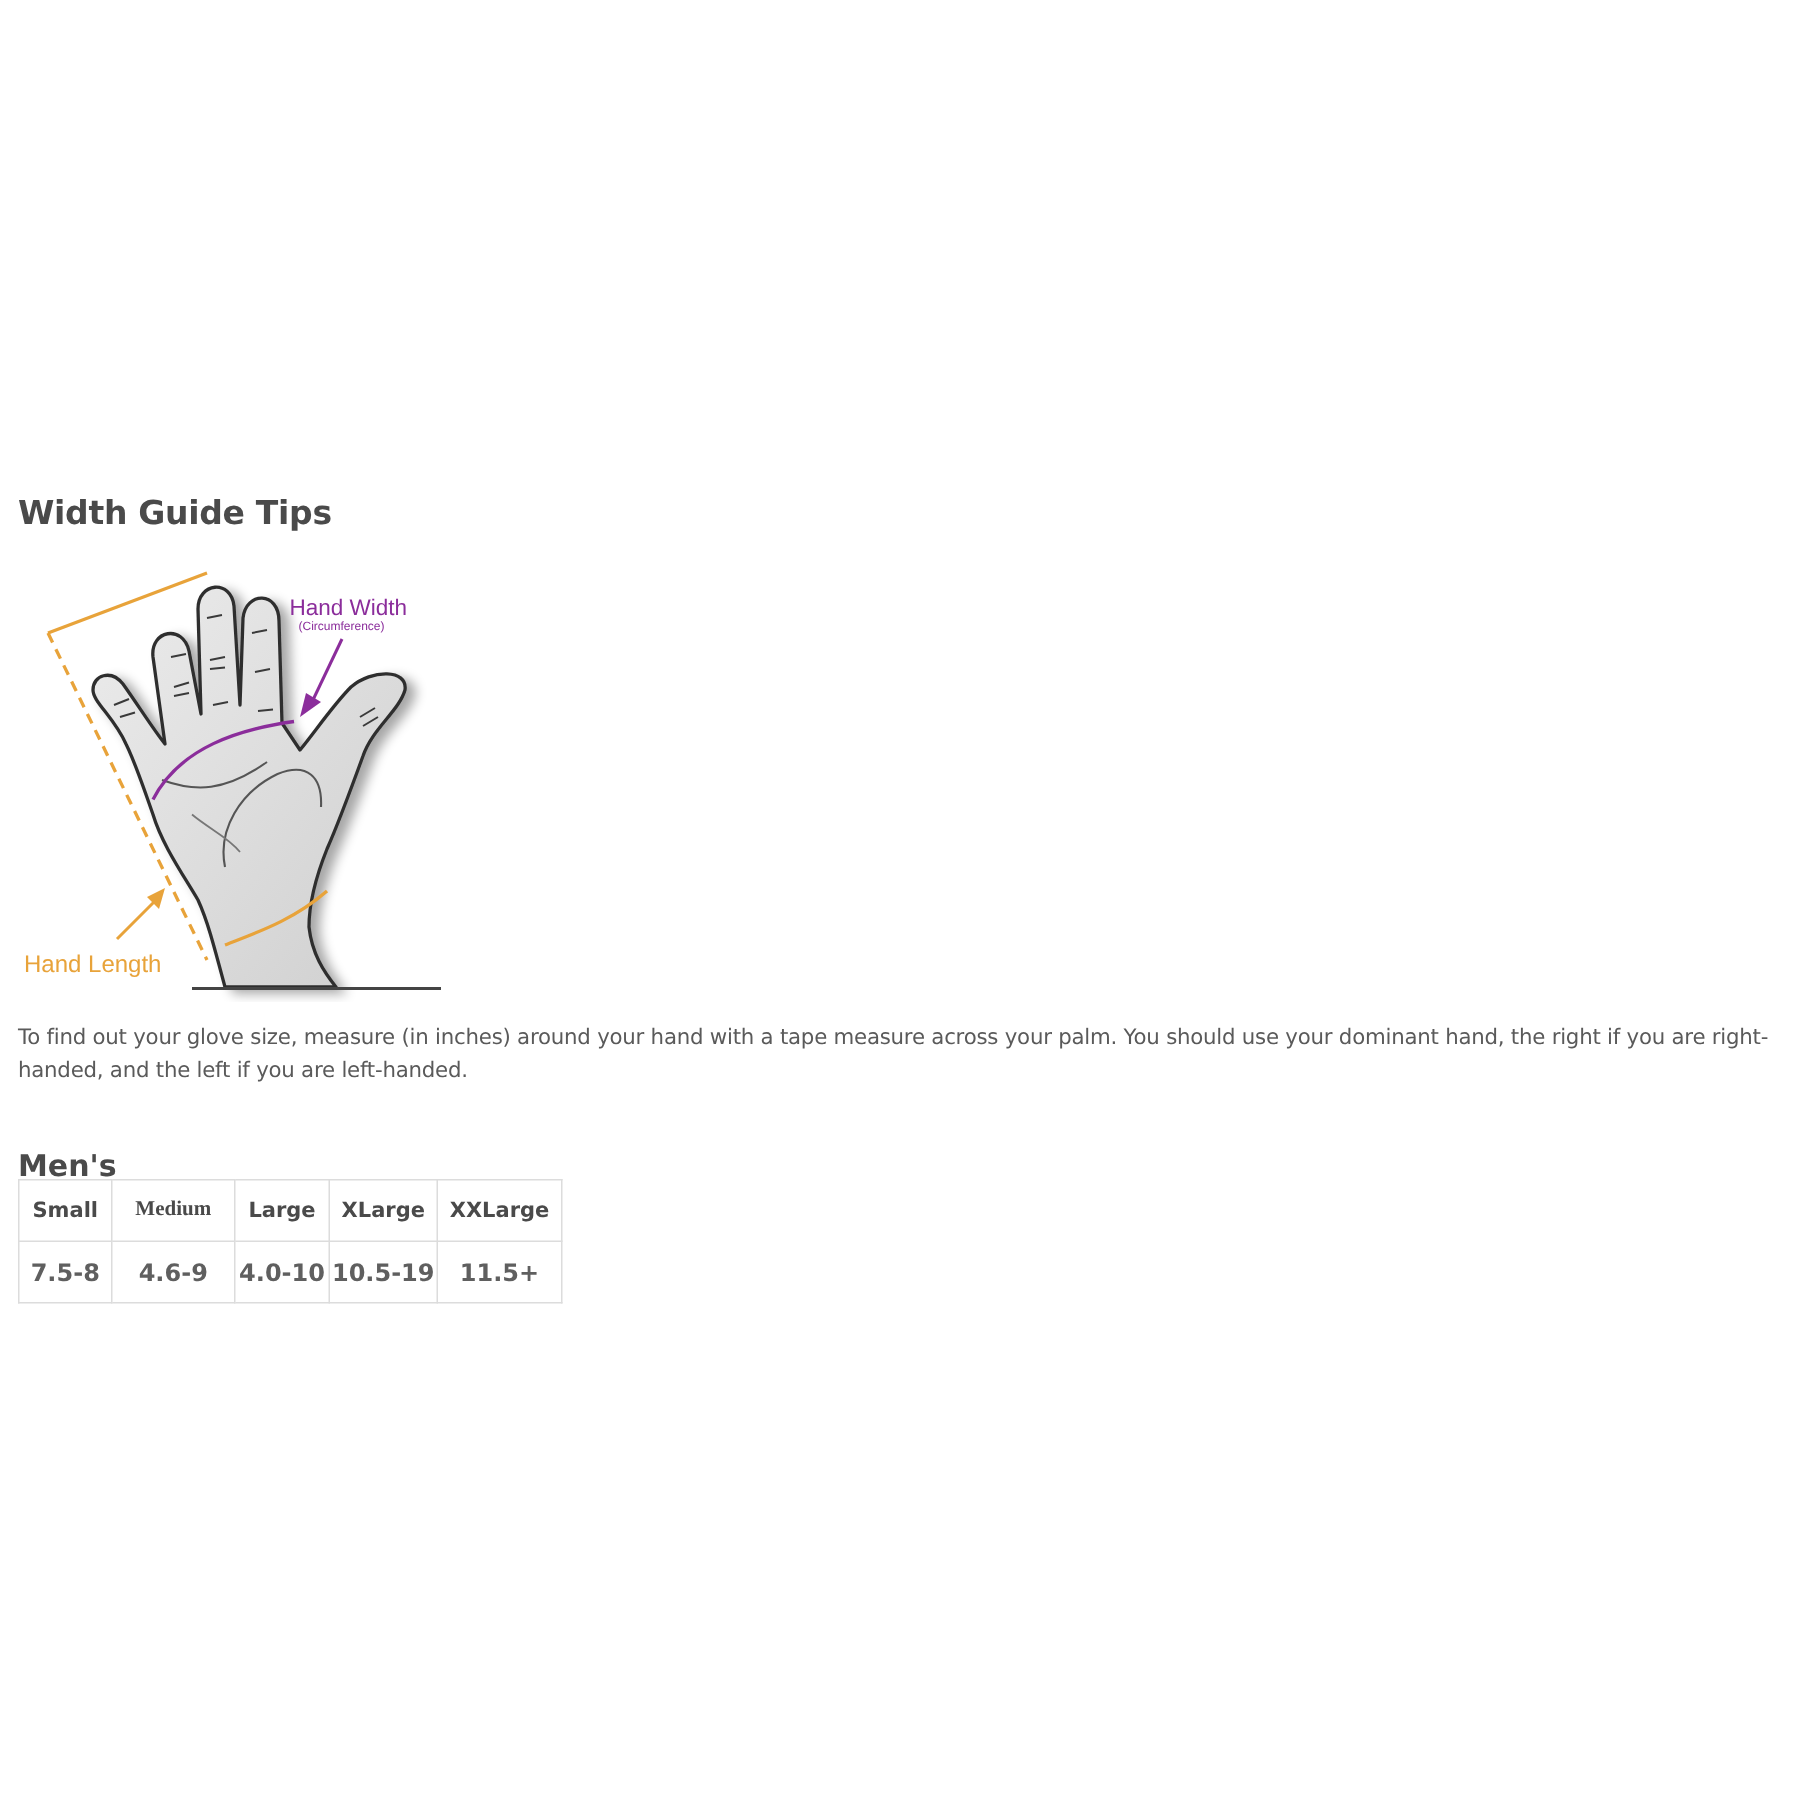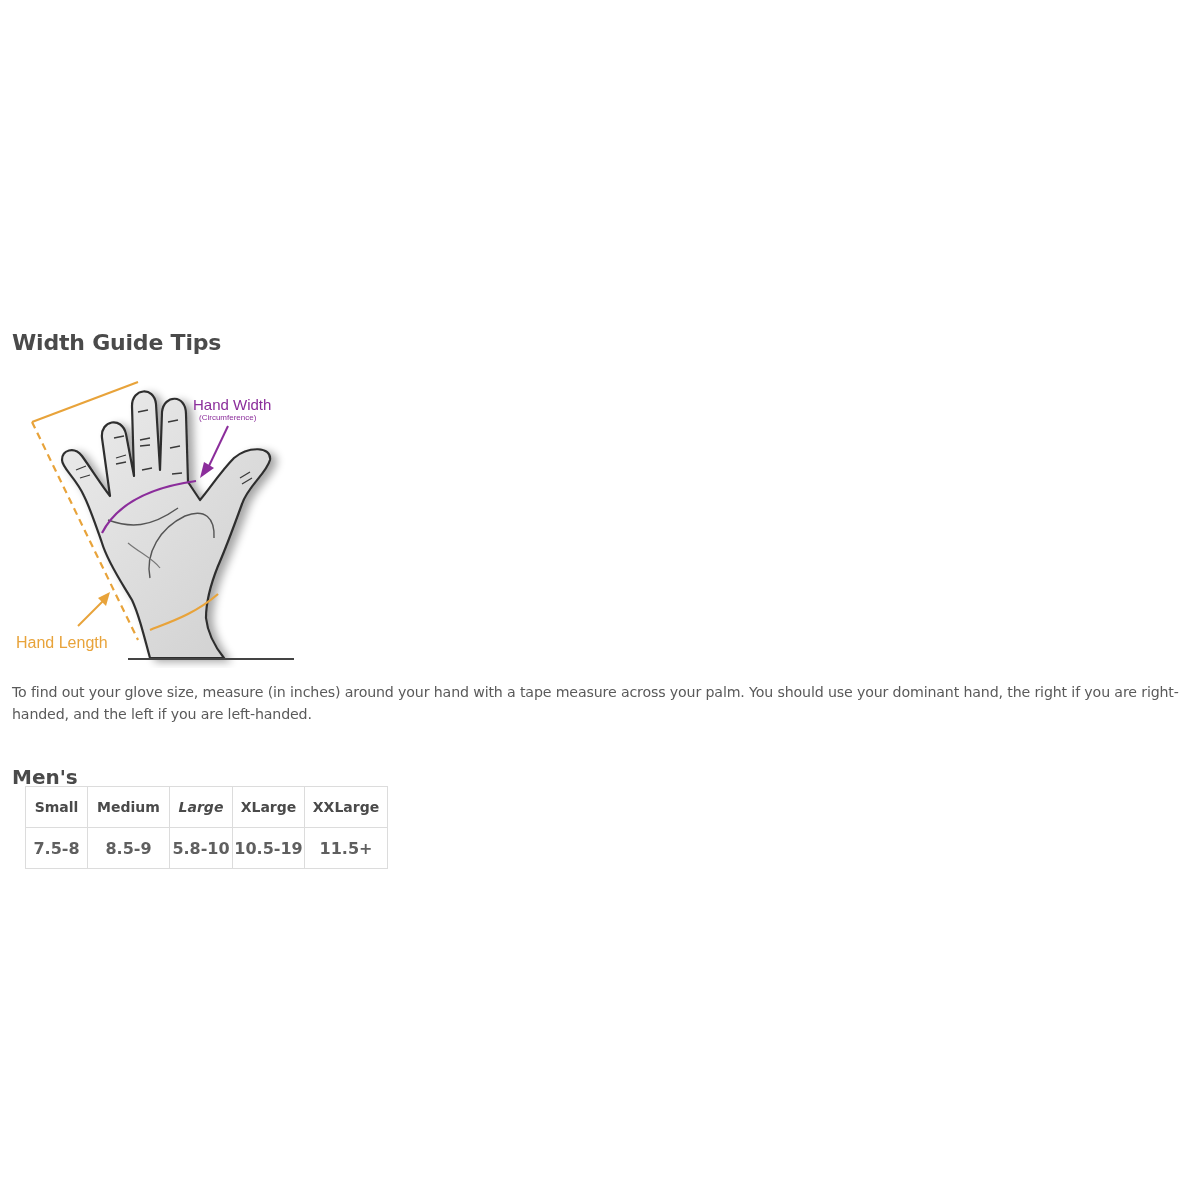--- a/index.html
+++ b/index.html
@@ -48,21 +48,21 @@
       position: absolute;
       left: 12px;
       top: 765px;
       margin: 0;
       font-size: 20px;
       font-weight: bold;
       color: #4a4a4a;
     }
     table.sizes {
       position: absolute;
-      left: 25px;
+      left: 12px;
       top: 786px;
       border-collapse: collapse;
       font-size: 14px;
       border-radius: 12px;
     }
     table.sizes th, table.sizes td {
       border: 1px solid #dcdcdc;
       text-align: center;
       height: 40px;
       padding: 0;
@@ -70,22 +70,22 @@
     table.sizes th {
       font-weight: bold;
       color: #4a4a4a;
     }
     table.sizes td {
       color: #5f5f5f;
       font-size: 16px;
       font-weight: bold;
     }
     .c0 { width: 61px; }
-    .c1 { width: 81px; }
-    .c2 { width: 62px; font-style: italic; }
+    .c1 { width: 81px; font-family: Liberation Serif, serif; }
+    .c2 { width: 62px; }
     .c3 { width: 71px; }
     .c4 { width: 82px; }
     .svg-label-width { font-family: "Liberation Sans", sans-serif; }
   </style>
 </head>
 <body>
 
 <h2 class="title">Width Guide Tips</h2>
 
 <div class="illustration">
@@ -167,19 +167,19 @@
       <th class="c0">Small</th>
       <th class="c1">Medium</th>
       <th class="c2">Large</th>
       <th class="c3">XLarge</th>
       <th class="c4">XXLarge</th>
     </tr>
   </thead>
   <tbody>
     <tr>
       <td>7.5-8</td>
-      <td>8.5-9</td>
-      <td>5.8-10</td>
+      <td>4.6-9</td>
+      <td>4.0-10</td>
       <td>10.5-19</td>
       <td>11.5+</td>
     </tr>
   </tbody>
 </table>
 
 </body></html>

